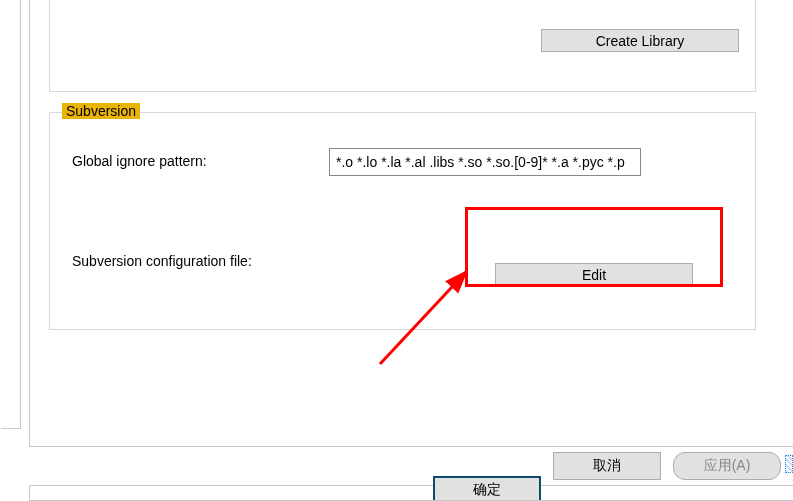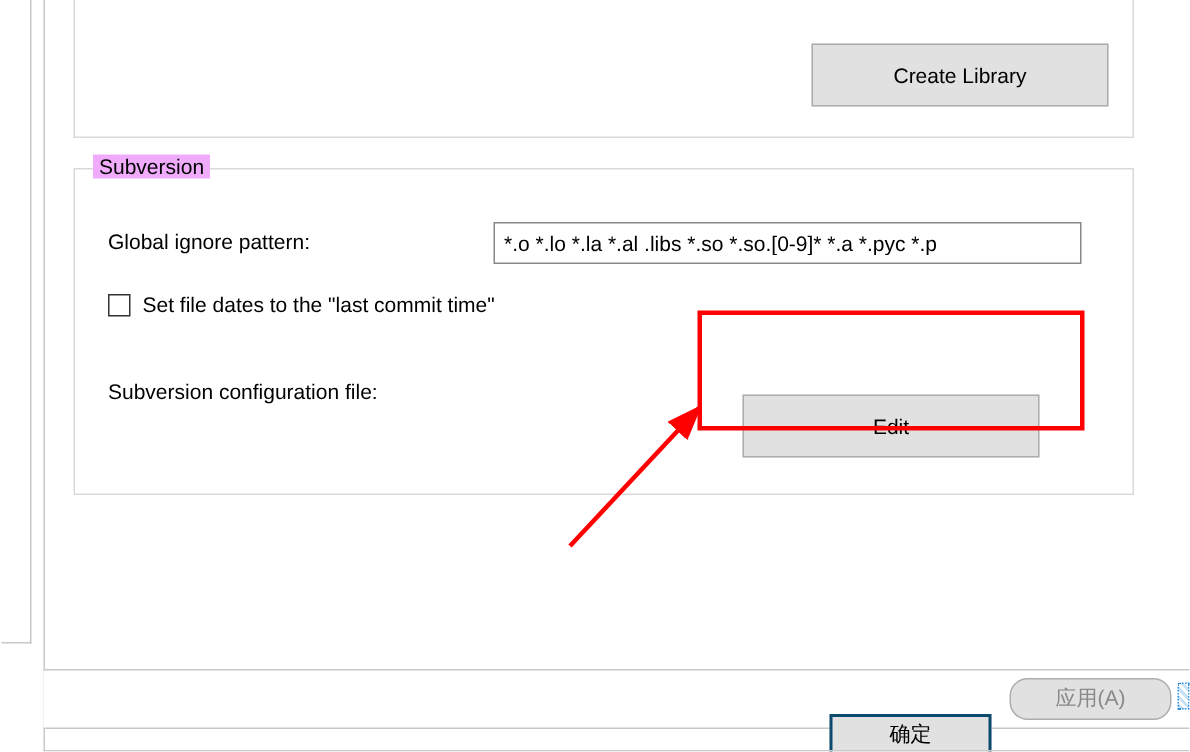--- a/index.html
+++ b/index.html
@@ -50,21 +50,21 @@
     border-left: 1px solid #d9d9d9;
     border-right: 1px solid #d9d9d9;
     border-bottom: 1px solid #d9d9d9;
   }
   .btn {
     display: inline-flex;
     align-items: center;
     justify-content: center;
     background: #e1e1e1;
     border: 1px solid #adadad;
-    height: 42px;
+    height: 23px;
     font-family: inherit;
     font-size: 14px;
     color: #000;
     cursor: default;
     user-select: none;
   }
   .create-lib-btn {
     position: absolute;
     left: 491px; top: 29px;
     width: 198px;
@@ -74,34 +74,34 @@
     left: 49px;
     top: 112px;
     width: 707px;
     height: 218px;
     border: 1px solid #d9d9d9;
   }
   .svn-legend {
     position: absolute;
     left: 12px;
     top: -10px;
-    background: #f0abfc;
+    background: #eab308;
     padding: 0 4px;
     font-size: 14px;
   }
   .row {
     position: absolute;
     display: flex;
     align-items: center;
   }
   .lbl-ignore { left: 22px; top: 40px; }
   .ignore-input {
     position: absolute;
     left: 279px; top: 35px;
-    width: 392px; height: 28px;
+    width: 312px; height: 28px;
     border: 1px solid #888;
     background: #fff;
     padding: 0 6px;
     font-family: inherit;
     font-size: 14px;
     color: #000;
     overflow: hidden;
   }
   .chk-row { left: 22px; top: 82px; }
   .chk {
@@ -177,42 +177,39 @@
     <div class="btn create-lib-btn">Create Library</div>
   </div>
 
   <div class="svn-group">
     <span class="svn-legend">Subversion</span>
 
     <span class="row lbl-ignore">Global ignore pattern:</span>
 
     <input class="ignore-input" type="text" value="*.o *.lo *.la *.al .libs *.so *.so.[0-9]* *.a *.pyc *.p" style="">
 
-    <div class="row chk-row">
-      <span class="chk"></span>
-      <span>Set file dates to the "last commit time"</span>
-    </div>
 
     <span class="row lbl-config">Subversion configuration file:</span>
 
     <div class="btn edit-btn">Edit</div>
   </div>
 
   <div class="highlight-rect" style="left:465px; top:207px; width:258px; height:80px;"></div>
 
   <svg class="red-arrow" width="120" height="120" style="left:370px; top:256px;">
     <defs>
       <marker id="ah" markerWidth="10" markerHeight="10" refX="7" refY="3" orient="auto">
         <path d="M0,0 L8,3 L0,6 Z" fill="#ff0000"></path>
       </marker>
     </defs>
     <line x1="10" y1="108" x2="96" y2="16" stroke="#ff0000" stroke-width="3" marker-end="url(#ah)"></line>
   </svg>
 
   <div class="footer">
     <div class="btn default">确定</div>
+    <div class="btn">取消</div>
     <div class="btn disabled">应用(A)</div>
   </div>
 
   <div class="outer-bottom"></div>
 
   <div class="blue-hint"></div>
 </div>
 
 </body></html>

